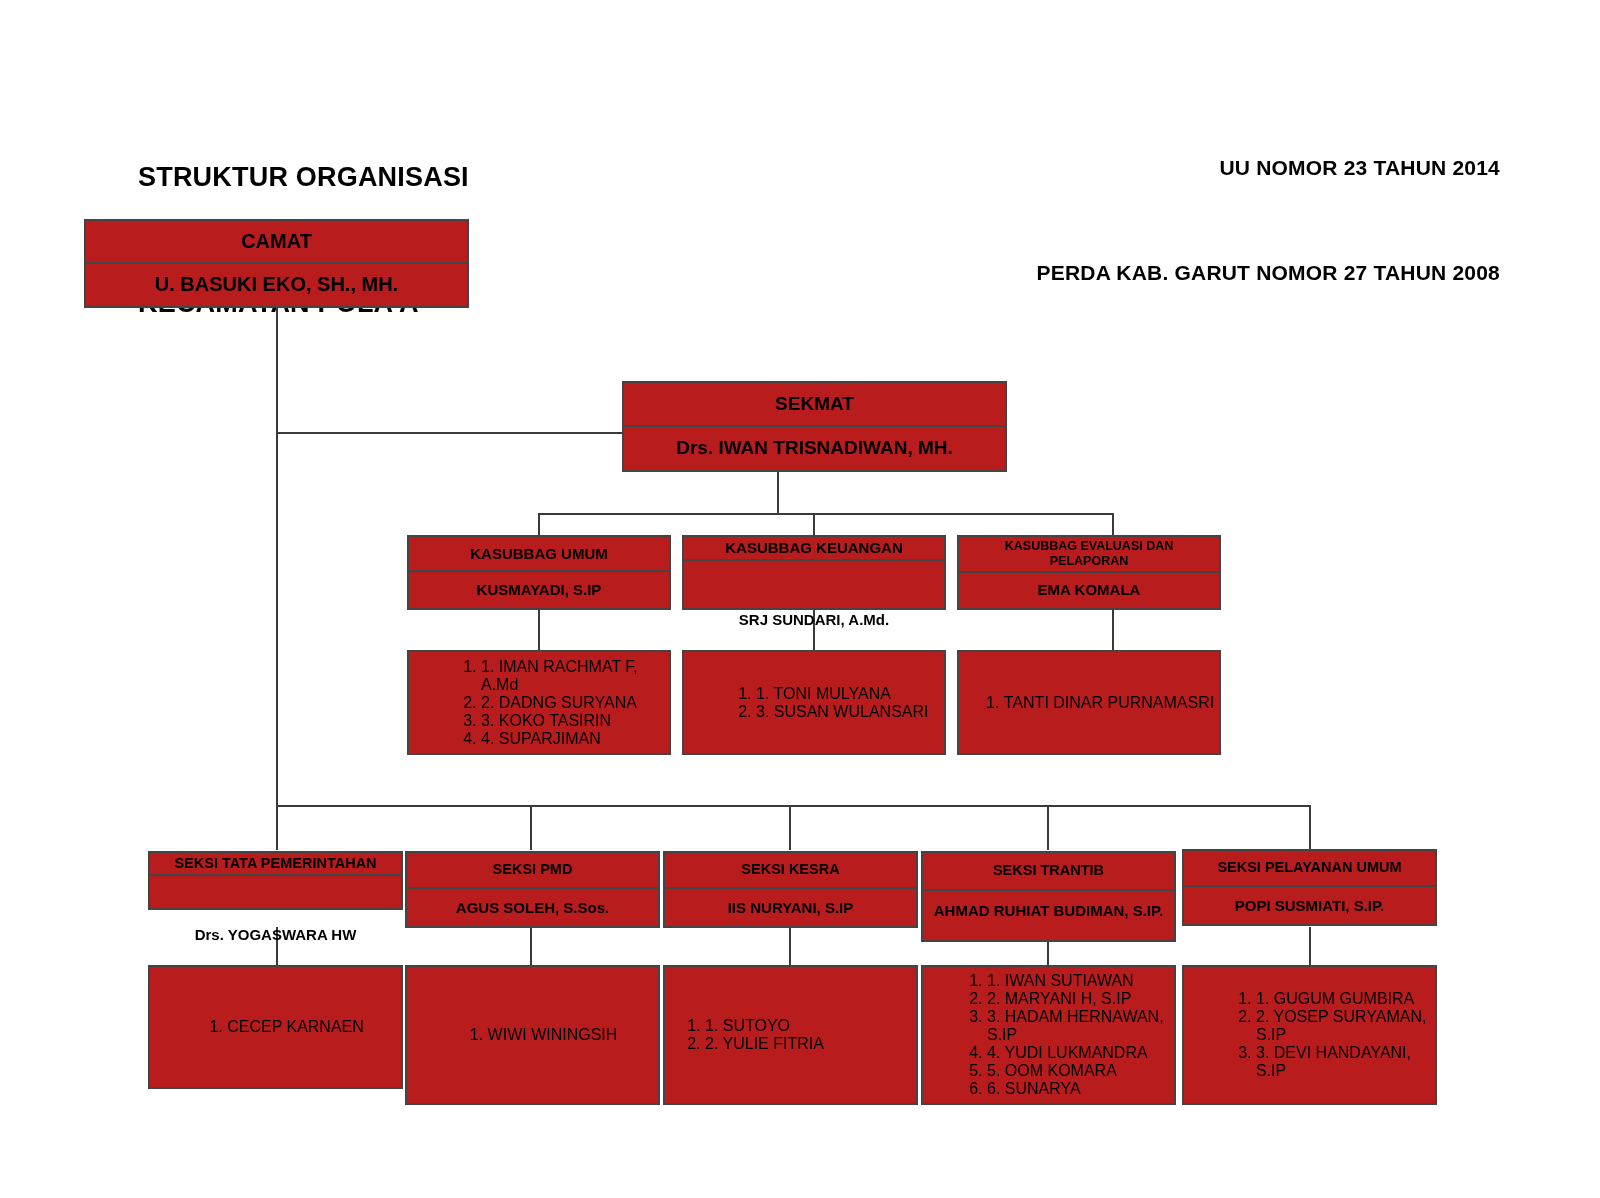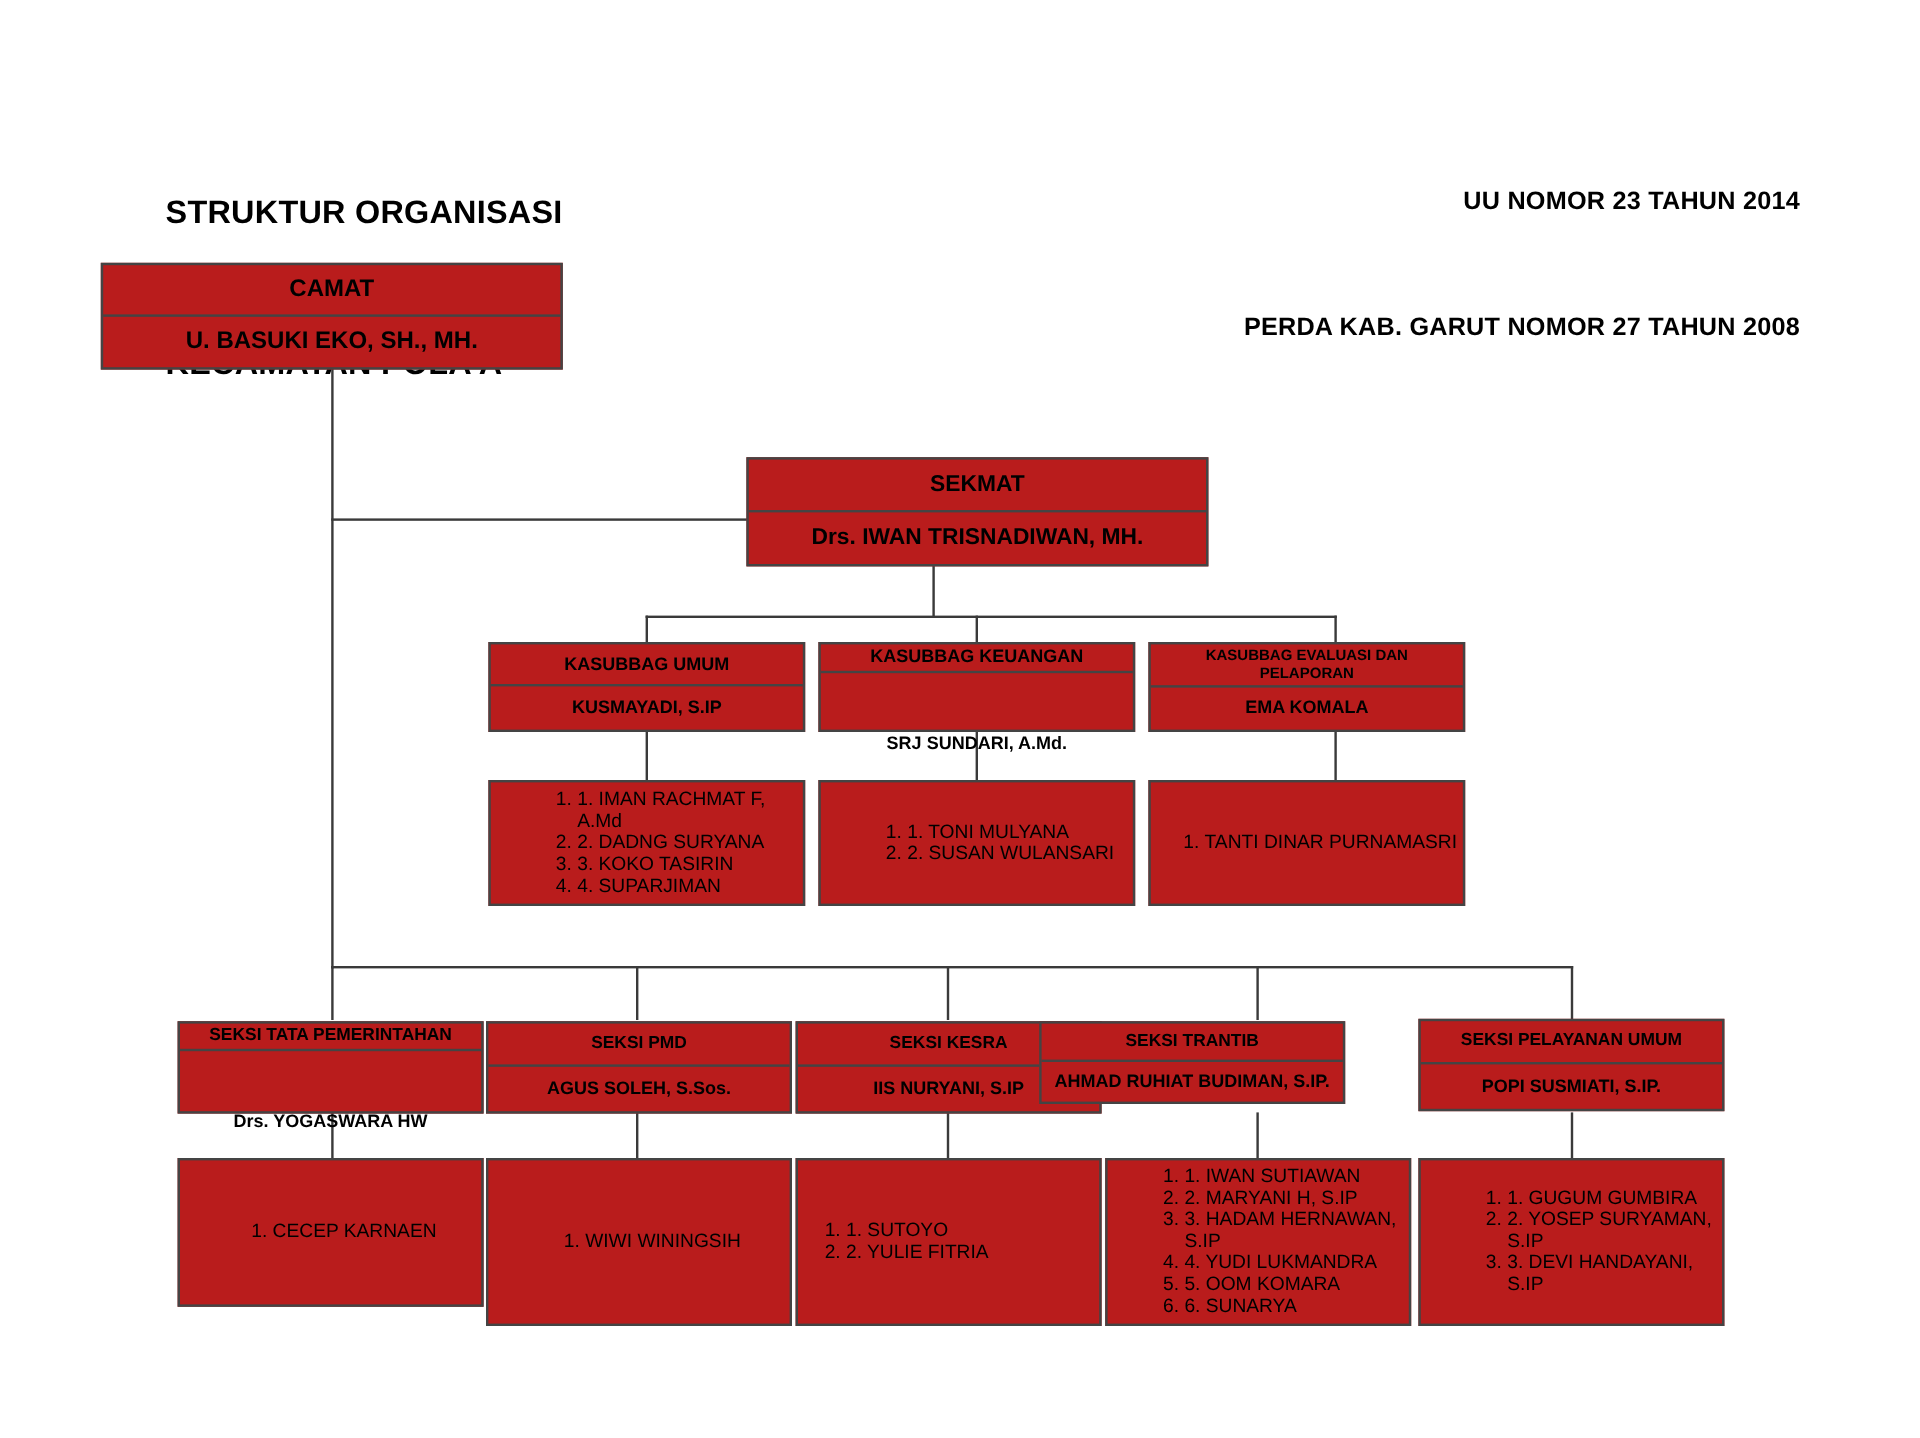--- a/index.html
+++ b/index.html
@@ -162,49 +162,49 @@
           <li>3. KOKO TASIRIN</li>
           <li>4. SUPARJIMAN</li>
         </ol>
     </div>
   </div>
 
   <div class="box lv4" style="left:682px; top:650px; width:264px; height:105px;">
     <div class="list-wrap" style="padding-left:32px;">
       <ol>
           <li>1. TONI MULYANA</li>
-          <li>2. SUSAN WULANSARI</li>
+          <li>3. SUSAN WULANSARI</li>
         </ol>
     </div>
   </div>
 
   <div class="box lv4" style="left:957px; top:650px; width:264px; height:105px;">
     <div class="list-wrap" style="align-items:center;">
       <ol>
           <li>TANTI DINAR PURNAMASRI</li>
         </ol>
     </div>
   </div>
 
-  <div class="box seksi" style="left:148px; top:851px; width:255px; height:77px;gap:48px;">
+  <div class="box seksi" style="left:148px; top:851px; width:255px; height:59px;gap:48px;">
     <div class="cell cell-title" style="height:38px;">SEKSI TATA PEMERINTAHAN</div>
     <div class="cell cell-name" style="height:39px;">Drs. YOGASWARA HW</div>
   </div>
 
   <div class="box seksi" style="left:405px; top:851px; width:255px; height:77px;justify-content:center;">
     <div class="cell cell-title" style="height:38px;">SEKSI PMD</div>
     <div class="cell cell-name" style="height:39px;">AGUS SOLEH, S.Sos.</div>
   </div>
 
   <div class="box seksi" style="left:663px; top:851px; width:255px; height:77px;">
     <div class="cell cell-title" style="height:38px;">SEKSI KESRA</div>
     <div class="cell cell-name" style="height:39px;">IIS NURYANI, S.IP</div>
   </div>
 
-  <div class="box seksi" style="left:866px; top:851px; width:255px; height:69px;">
+  <div class="box seksi" style="left:921px; top:851px; width:255px; height:91px;">
     <div class="cell cell-title" style="height:38px;">SEKSI TRANTIB</div>
     <div class="cell cell-name" style="height:39px;">AHMAD RUHIAT BUDIMAN, S.IP.</div>
   </div>
 
   <div class="box seksi" style="left:1182px; top:849px; width:255px; height:77px;">
     <div class="cell cell-title" style="height:38px;">SEKSI PELAYANAN UMUM</div>
     <div class="cell cell-name" style="height:39px;">POPI SUSMIATI, S.IP.</div>
   </div>
 
   <div class="box staff" style="left:148px; top:965px; width:255px; height:124px;">

